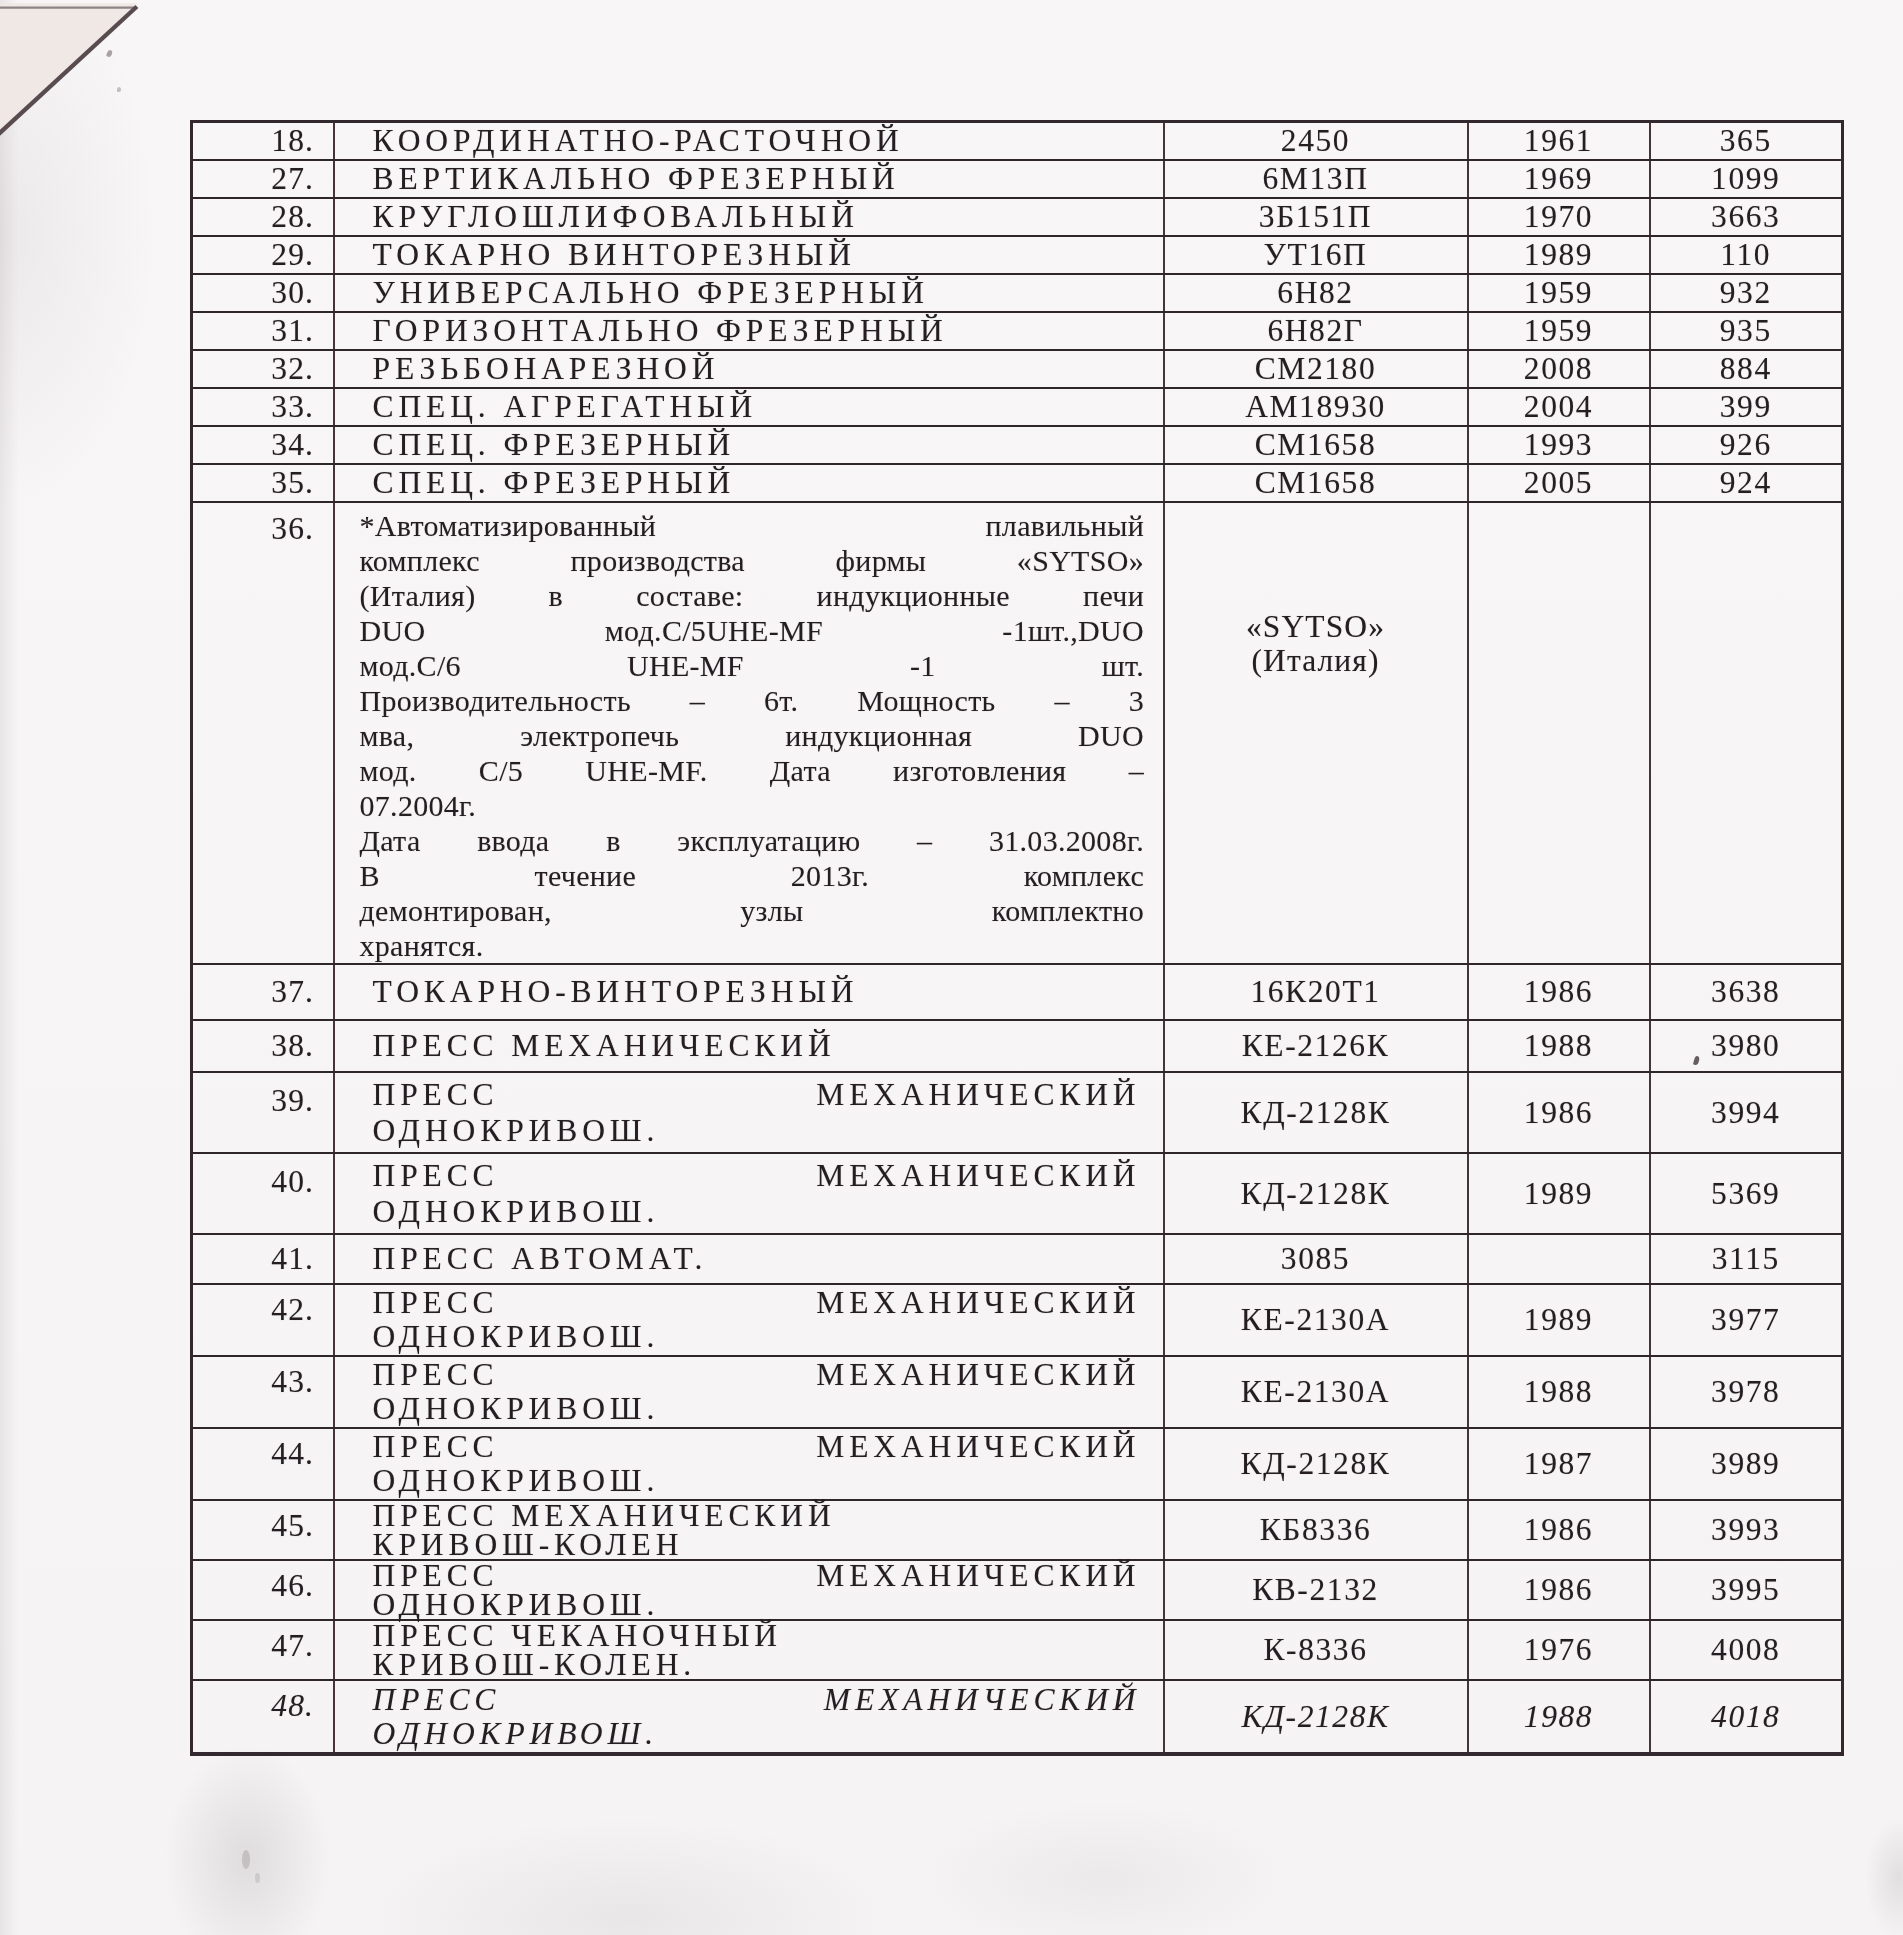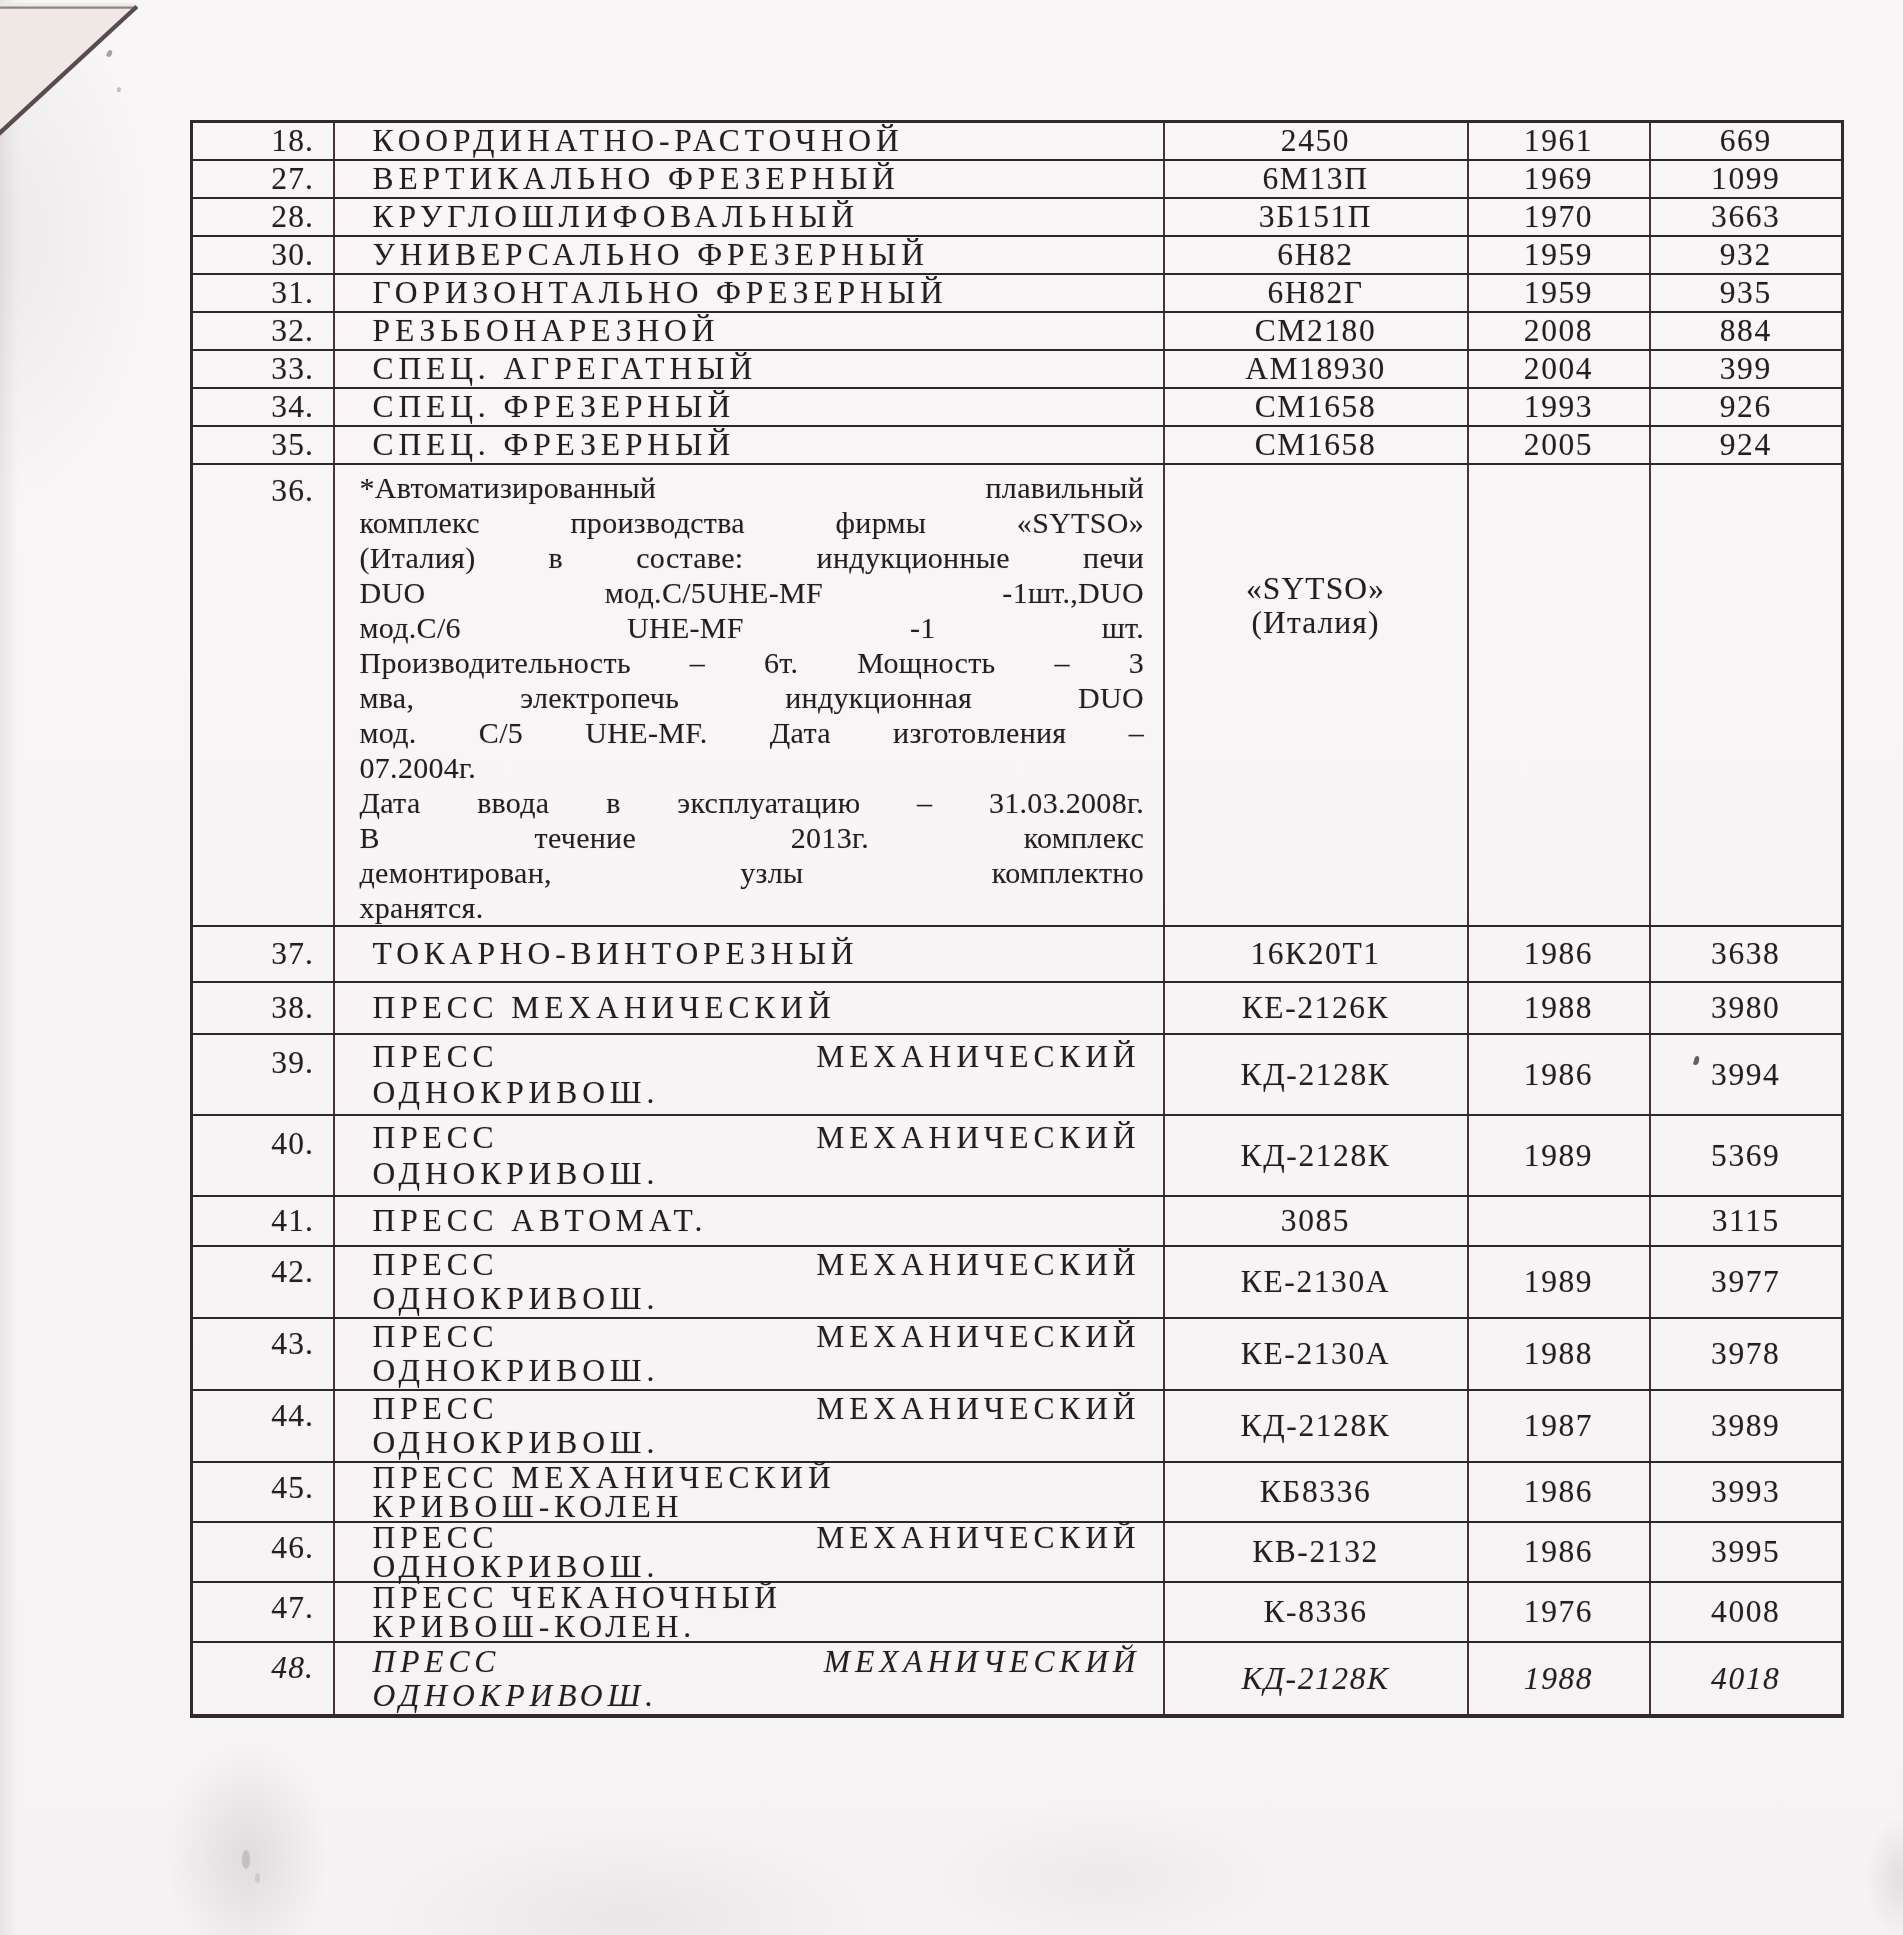--- a/index.html
+++ b/index.html
@@ -106,39 +106,48 @@
     </colgroup>
 
     <tbody>
         <tr class="rh70">
       <td class="num">18.</td>
       <td class="name">
             <span class="l1">КООРДИНАТНО-РАСТОЧНОЙ</span>
           </td>
       <td class="mid">2450</td>
       <td class="mid">1961</td>
-      <td class="mid">669</td>
+      <td class="mid">365</td>
     </tr>
     <tr class="rh70">
       <td class="num">27.</td>
       <td class="name">
             <span class="l1">ВЕРТИКАЛЬНО ФРЕЗЕРНЫЙ</span>
           </td>
       <td class="mid">6М13П</td>
       <td class="mid">1969</td>
       <td class="mid">1099</td>
     </tr>
     <tr class="rh70">
       <td class="num">28.</td>
       <td class="name">
             <span class="l1">КРУГЛОШЛИФОВАЛЬНЫЙ</span>
           </td>
       <td class="mid">3Б151П</td>
       <td class="mid">1970</td>
       <td class="mid">3663</td>
+    </tr>
+    <tr class="rh70">
+      <td class="num">29.</td>
+      <td class="name">
+            <span class="l1">ТОКАРНО ВИНТОРЕЗНЫЙ</span>
+          </td>
+      <td class="mid">УТ16П</td>
+      <td class="mid">1989</td>
+      <td class="mid">110</td>
     </tr>
     <tr class="rh70">
       <td class="num">30.</td>
       <td class="name">
             <span class="l1">УНИВЕРСАЛЬНО ФРЕЗЕРНЫЙ</span>
           </td>
       <td class="mid">6Н82</td>
       <td class="mid">1959</td>
       <td class="mid">932</td>
     </tr>

